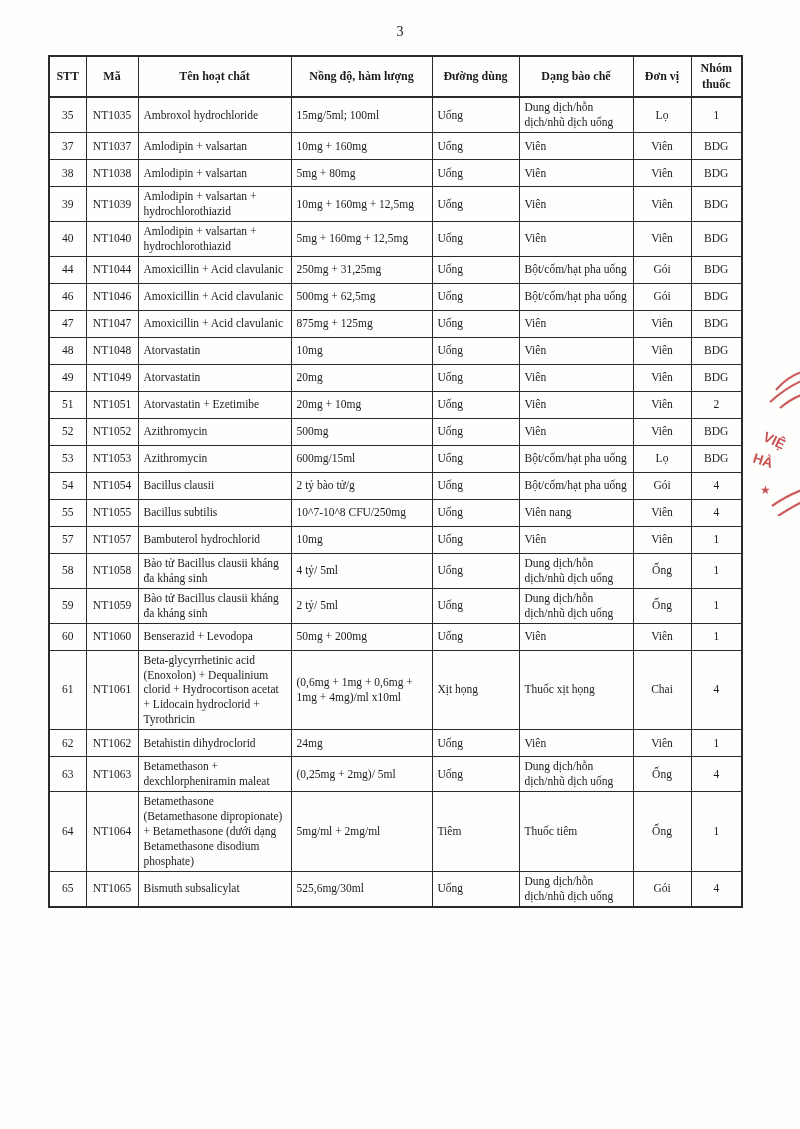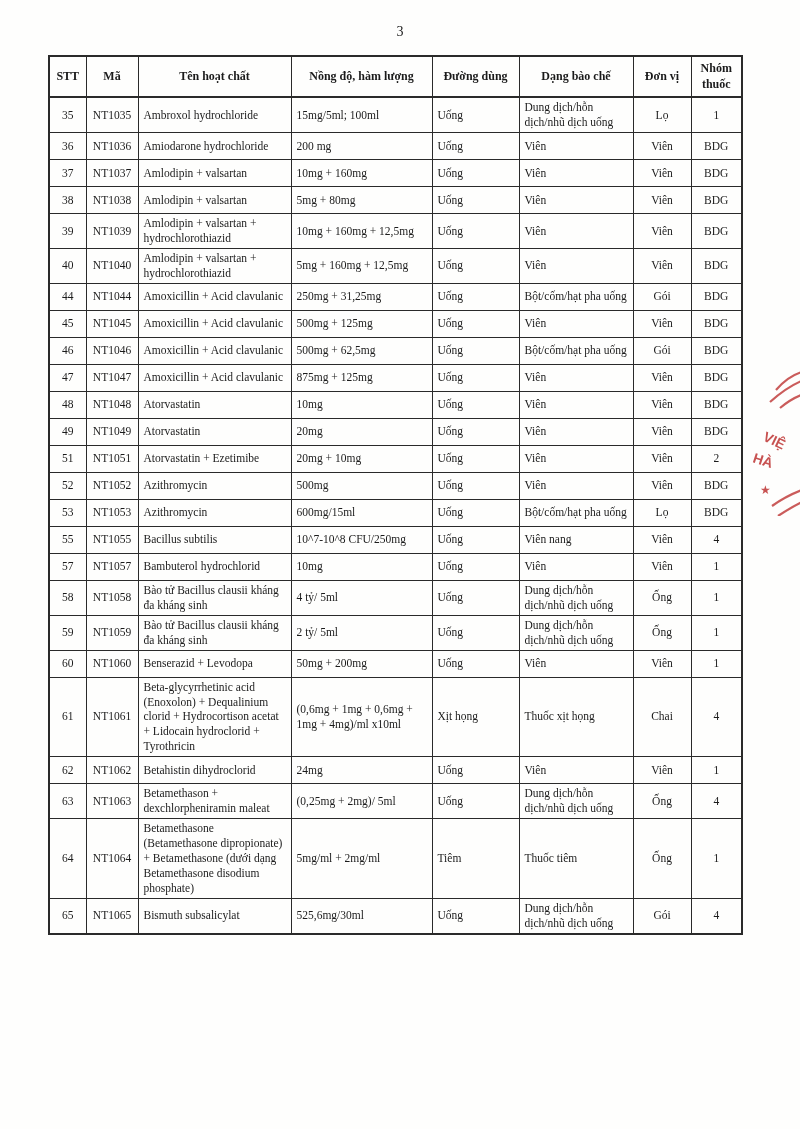--- a/index.html
+++ b/index.html
@@ -99,30 +99,20 @@
         <td class="c0">35</td>
         <td class="c1">NT1035</td>
         <td class="c2">Ambroxol hydrochloride</td>
         <td class="c3">15mg/5ml; 100ml</td>
         <td class="c4">Uống</td>
         <td class="c5">Dung dịch/hỗn dịch/nhũ dịch uống</td>
         <td class="c6">Lọ</td>
         <td class="c7">1</td>
       </tr>
       <tr>
-        <td class="c0">36</td>
-        <td class="c1">NT1036</td>
-        <td class="c2">Amiodarone hydrochloride</td>
-        <td class="c3">200 mg</td>
-        <td class="c4">Uống</td>
-        <td class="c5">Viên</td>
-        <td class="c6">Viên</td>
-        <td class="c7">BDG</td>
-      </tr>
-      <tr>
         <td class="c0">37</td>
         <td class="c1">NT1037</td>
         <td class="c2">Amlodipin + valsartan</td>
         <td class="c3">10mg + 160mg</td>
         <td class="c4">Uống</td>
         <td class="c5">Viên</td>
         <td class="c6">Viên</td>
         <td class="c7">BDG</td>
       </tr>
       <tr>
@@ -159,30 +149,20 @@
         <td class="c0">44</td>
         <td class="c1">NT1044</td>
         <td class="c2">Amoxicillin + Acid clavulanic</td>
         <td class="c3">250mg + 31,25mg</td>
         <td class="c4">Uống</td>
         <td class="c5">Bột/cốm/hạt pha uống</td>
         <td class="c6">Gói</td>
         <td class="c7">BDG</td>
       </tr>
       <tr>
-        <td class="c0">45</td>
-        <td class="c1">NT1045</td>
-        <td class="c2">Amoxicillin + Acid clavulanic</td>
-        <td class="c3">500mg + 125mg</td>
-        <td class="c4">Uống</td>
-        <td class="c5">Viên</td>
-        <td class="c6">Viên</td>
-        <td class="c7">BDG</td>
-      </tr>
-      <tr>
         <td class="c0">46</td>
         <td class="c1">NT1046</td>
         <td class="c2">Amoxicillin + Acid clavulanic</td>
         <td class="c3">500mg + 62,5mg</td>
         <td class="c4">Uống</td>
         <td class="c5">Bột/cốm/hạt pha uống</td>
         <td class="c6">Gói</td>
         <td class="c7">BDG</td>
       </tr>
       <tr>
@@ -237,20 +217,30 @@
       </tr>
       <tr>
         <td class="c0">53</td>
         <td class="c1">NT1053</td>
         <td class="c2">Azithromycin</td>
         <td class="c3">600mg/15ml</td>
         <td class="c4">Uống</td>
         <td class="c5">Bột/cốm/hạt pha uống</td>
         <td class="c6">Lọ</td>
         <td class="c7">BDG</td>
+      </tr>
+      <tr>
+        <td class="c0">54</td>
+        <td class="c1">NT1054</td>
+        <td class="c2">Bacillus clausii</td>
+        <td class="c3">2 tỷ bào tử/g</td>
+        <td class="c4">Uống</td>
+        <td class="c5">Bột/cốm/hạt pha uống</td>
+        <td class="c6">Gói</td>
+        <td class="c7">4</td>
       </tr>
       <tr>
         <td class="c0">55</td>
         <td class="c1">NT1055</td>
         <td class="c2">Bacillus subtilis</td>
         <td class="c3">10^7-10^8  CFU/250mg</td>
         <td class="c4">Uống</td>
         <td class="c5">Viên nang</td>
         <td class="c6">Viên</td>
         <td class="c7">4</td>

